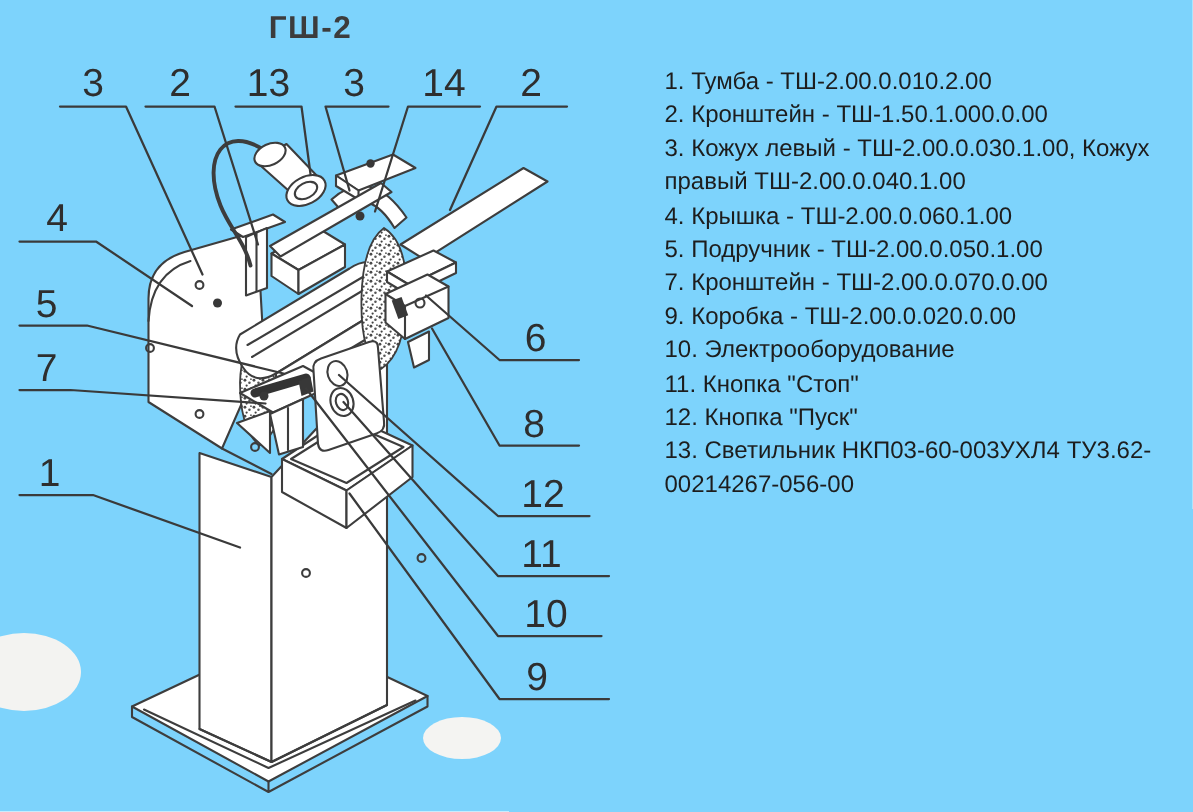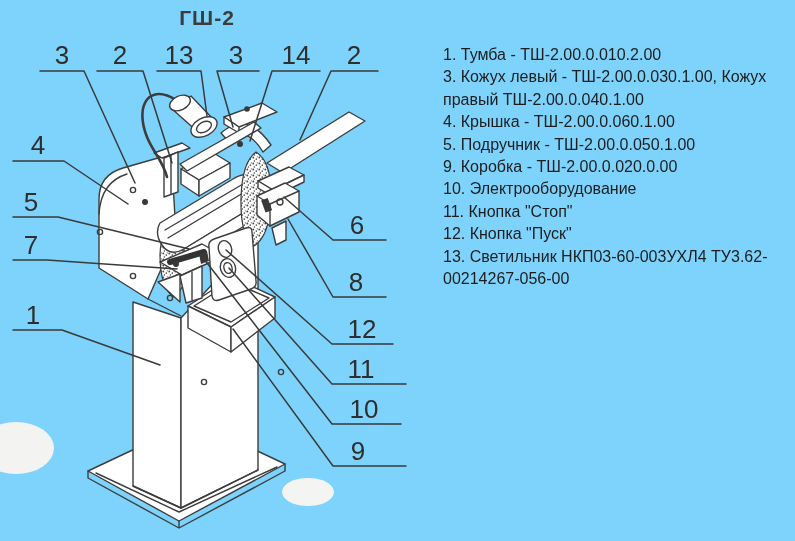--- a/index.html
+++ b/index.html
@@ -190,23 +190,25 @@
       <text class="callout" x="356" y="291">8</text>
       <text class="callout" x="362" y="338">12</text>
       <text class="callout" x="361" y="378">11</text>
       <text class="callout" x="364" y="418">10</text>
       <text class="callout" x="358" y="460">9</text>
     </g>
   </svg>
 
   <div class="parts">
     <div class="item">1. Тумба - ТШ-2.00.0.010.2.00</div>
+    <div class="item">2. Кронштейн - ТШ-1.50.1.000.0.00</div>
     <div class="item">3. Кожух левый - ТШ-2.00.0.030.1.00, Кожух правый ТШ-2.00.0.040.1.00</div>
     <div class="item">4. Крышка - ТШ-2.00.0.060.1.00</div>
     <div class="item">5. Подручник - ТШ-2.00.0.050.1.00</div>
+    <div class="item">7. Кронштейн - ТШ-2.00.0.070.0.00</div>
     <div class="item">9. Коробка - ТШ-2.00.0.020.0.00</div>
     <div class="item">10. Электрооборудование</div>
     <div class="item">11. Кнопка "Стоп"</div>
     <div class="item">12. Кнопка "Пуск"</div>
     <div class="item">13. Светильник НКП03-60-003УХЛ4 ТУ3.62-00214267-056-00</div>
   </div>
 
 </div>
 
 </body></html>

